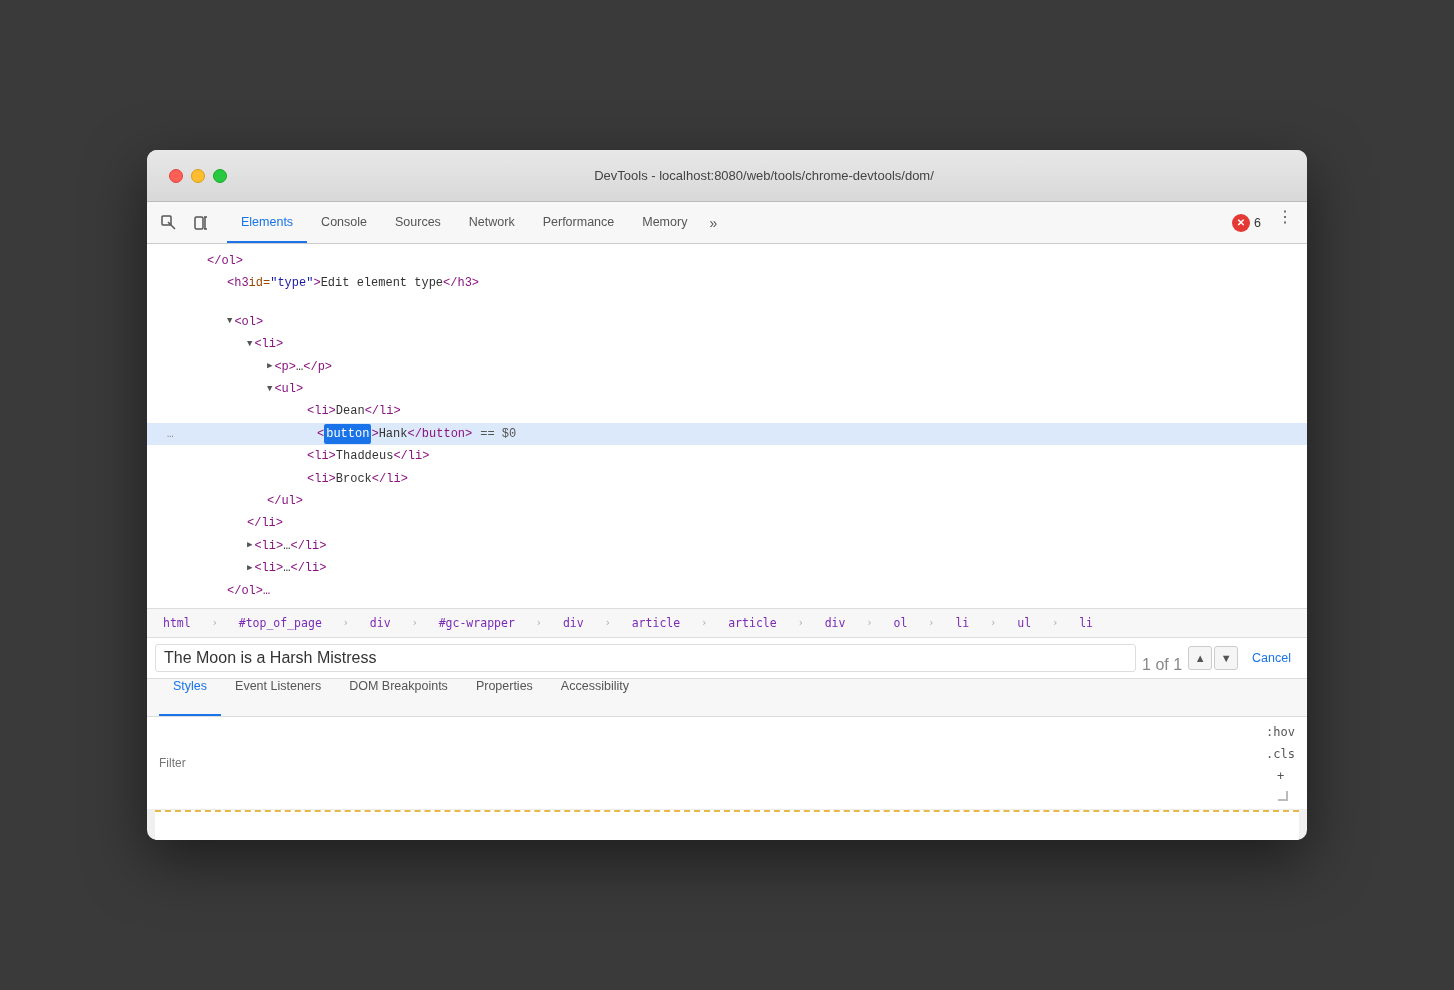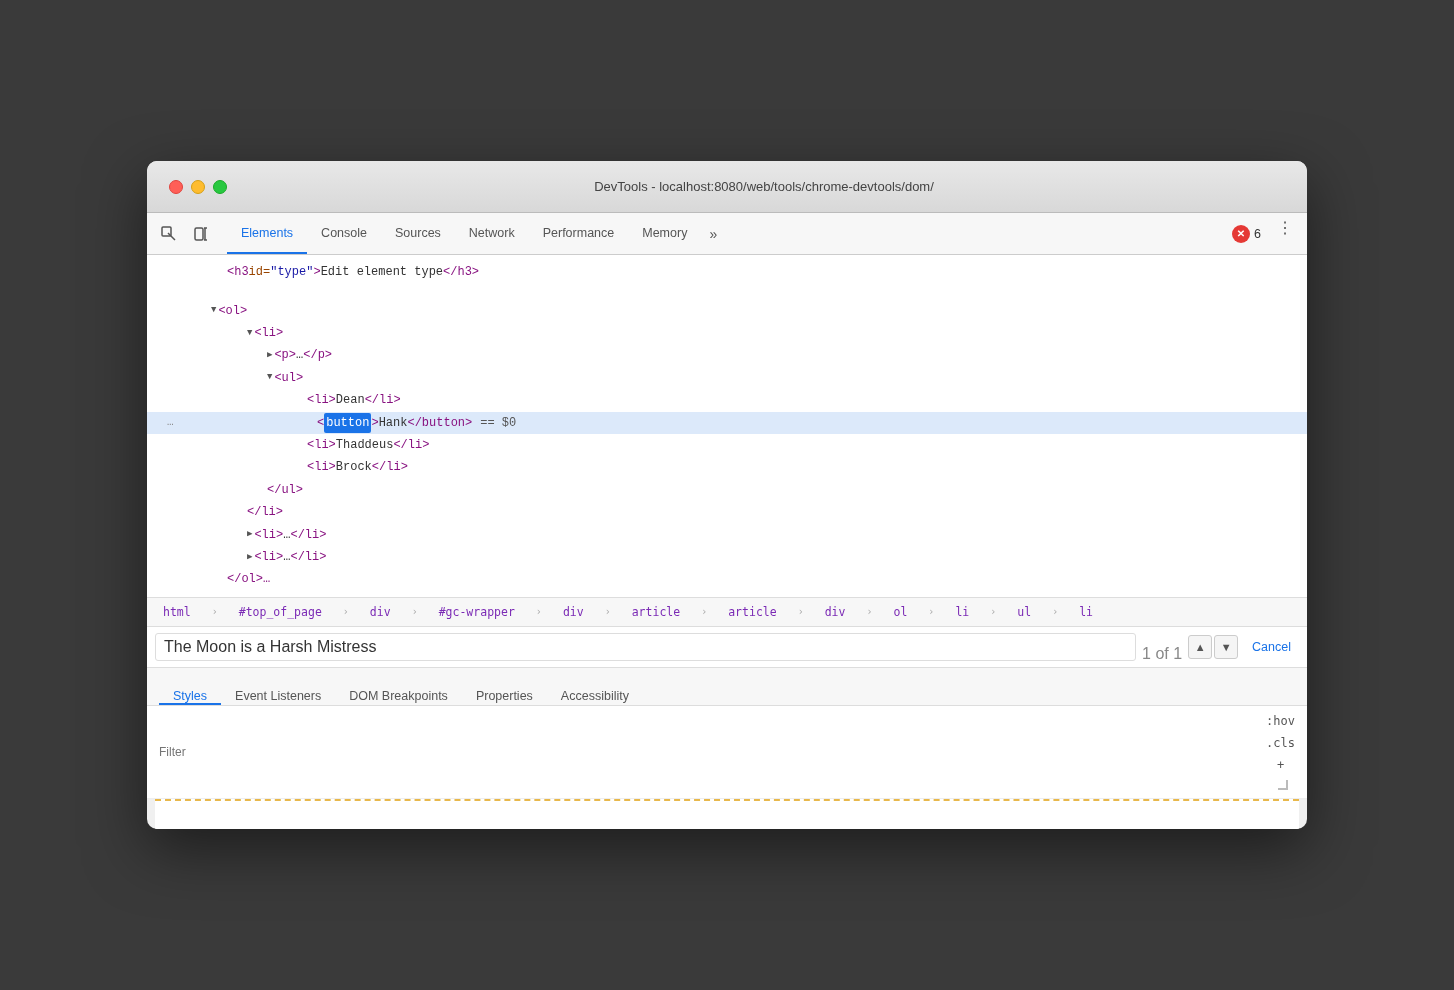--- a/index.html
+++ b/index.html
@@ -264,21 +264,21 @@
       padding: 0 12px;
       height: 38px;
     }
     .bottom-tab {
       padding: 0 14px;
       font-size: 12.5px;
       color: #555;
       cursor: pointer;
       border-bottom: 2px solid transparent;
       display: flex;
-      align-items: flex-end;
+      align-items: flex-start;
       height: 100%;
     }
     .bottom-tab.active {
       color: #1a73e8;
       border-bottom: 2px solid #1a73e8;
       font-weight: 500;
     }
     
     .filter-bar {
       display: flex;
@@ -386,31 +386,34 @@
       </div>
       <span class="error-count">6</span>
     </div>
     <div class="more-btn">
       <span>⋮</span>
     </div>
   </div>
 
   <div class="dom-panel">
 
+    <div class="dom-line" style="padding-left: 60px;">
+      <span class="tag">&lt;/ol&gt;</span>
+    </div>
 
     <div class="dom-line" style="padding-left: 80px;">
       <span class="tag">&lt;h3 </span>
         <span class="attr-name">id=</span>
         <span class="attr-value">"type"</span>
         <span class="tag">&gt;</span>
         <span class="text-content">Edit element type</span>
         <span class="tag">&lt;/h3&gt;</span>
     </div>
 
-    <div class="dom-line" style="padding-left: 64px; margin-top: 16px;">
+    <div class="dom-line" style="padding-left: 80px; margin-top: 16px;">
       <span class="triangle open"></span>
       <span class="tag">&lt;ol&gt;</span>
     </div>
 
     <div class="dom-line" style="padding-left: 100px;">
       <span class="triangle open"></span>
       <span class="tag">&lt;li&gt;</span>
     </div>
 
     <div class="dom-line" style="padding-left: 120px;">

